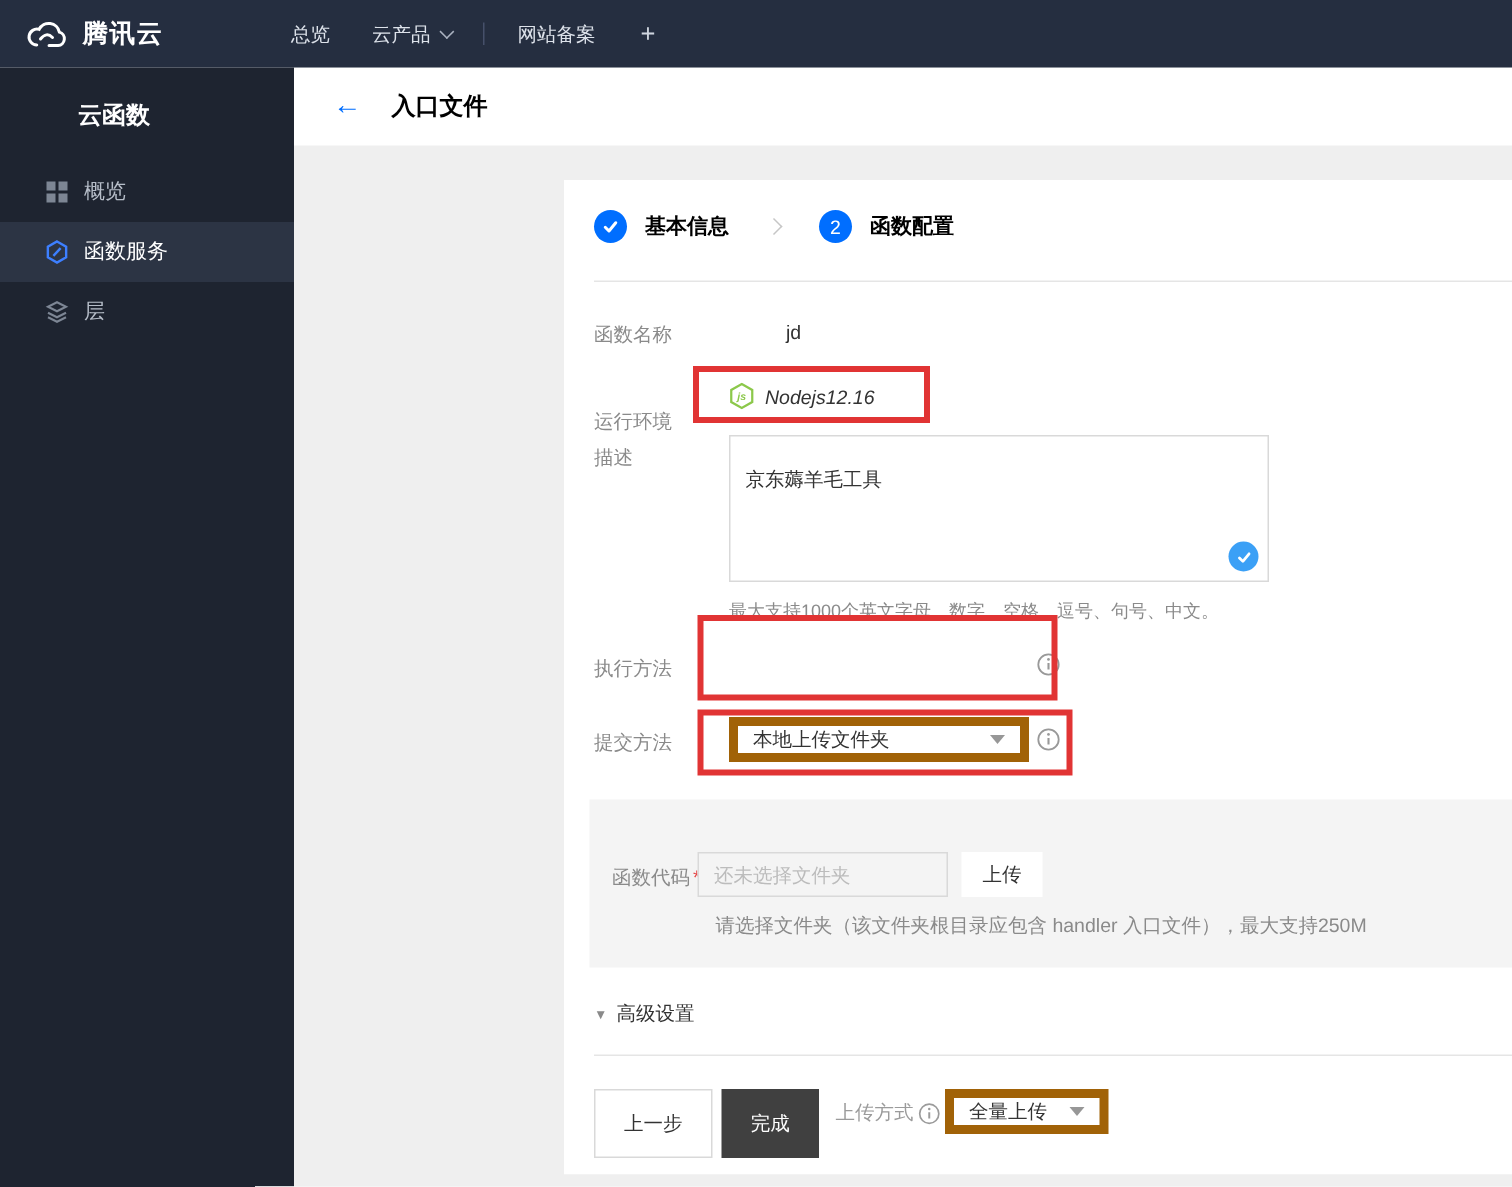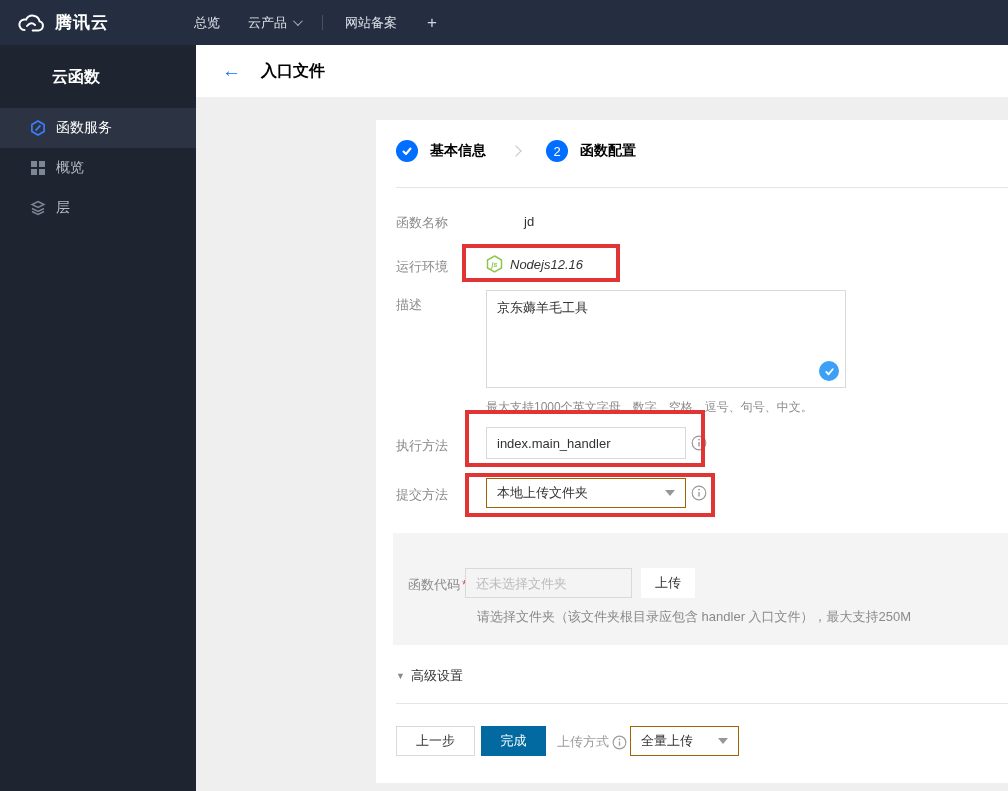--- a/index.html
+++ b/index.html
@@ -33,44 +33,44 @@
   
   .card { position:absolute; left:376px; top:120px; width:632px; height:663px; background:#ffffff; }
   .steps { position:absolute; left:20px; top:20px; display:flex; align-items:center; gap:12px; }
   .step-circle { width:22px; height:22px; border-radius:50%; background:#006eff; color:#fff; display:flex; align-items:center; justify-content:center; font-size:13px; }
   .step-label { font-size:14px; font-weight:bold; color:#000; }
   .step-sep { width:8px; height:8px; border-right:1.5px solid #c6c6c6; border-top:1.5px solid #c6c6c6; transform:rotate(45deg); margin:0 14px; }
   .card-divider { position:absolute; left:20px; right:0; top:67px; border-top:1px solid #e5e5e5; }
   .flabel { position:absolute; left:20px; font-size:13px; color:#8a8a8a; }
   .fvalue { position:absolute; font-size:13px; color:#333; }
 
-  textarea.desc { position:absolute; left:110px; top:170px; width:360px; height:98px; border:1px solid #d9d9d9; resize:none; font-family:inherit; font-size:13px; color:#333; padding:8px 10px; outline:none; }
+  textarea.desc { position:absolute; left:110px; top:170px; width:360px; height:98px; border:1px solid #d9d9d9; resize:none; font-family:inherit; font-size:13px; color:#333; padding:20px 10px; outline:none; }
   .check-badge { position:absolute; left:443px; top:241px; width:20px; height:20px; border-radius:50%; background:#3ba0f6; display:flex; align-items:center; justify-content:center; }
   .hint { position:absolute; font-size:12px; color:#8a8a8a;text-align:right; }
 
   input.text-input { position:absolute; border:1px solid #d9d9d9; font-family:inherit; font-size:13px; color:#333; padding:0 10px; outline:none; background:#fff; }
-  .select-box { position:absolute; border:1px solid #a16207; background:#fff; font-size:13px; color:#333; display:flex; align-items:center; padding:0 10px; cursor:pointer; justify-content:space-between; }
+  .select-box { position:absolute; border:6px solid #a16207; background:#fff; font-size:13px; color:#333; display:flex; align-items:center; padding:0 10px; cursor:pointer; justify-content:space-between; }
   .tri-down { width:0; height:0; border-left:5px solid transparent; border-right:5px solid transparent; border-top:6px solid #979797; }
   .info-icon { position:absolute; width:16px; height:16px; cursor:pointer; }
 
   .annotation { position:absolute; border:4px solid #e13434; background:transparent; pointer-events:none; z-index:8; }
 
   .gray-block { position:absolute; left:17px; right:0; top:413px; height:112px; background:#f4f4f4; }
   .req { color:#e54545; margin-left:2px; }
   input.ghost { background:#f4f4f4; }
   input::placeholder { color:#bcbcbc; }
   .upload-btn { position:absolute; left:265px; top:35px; width:54px; height:30px; background:#ffffff; border:none; font-size:13px; color:#333; cursor:pointer; font-family:inherit; }
 
   .advanced { position:absolute; left:20px; top:547px; font-size:13px; color:#333; display:flex; align-items:center; gap:6px; cursor:pointer; }
   .adv-caret { font-size:9px; color:#8a8a8a; }
   .footer-divider { position:absolute; left:20px; right:0; top:583px; border-top:1px solid #e5e5e5; }
 
-  .btn { position:absolute; height:30px; font-size:13px; font-family:inherit; cursor:pointer; display:flex; align-items:center; justify-content:center; }
+  .btn { position:absolute; height:46px; font-size:13px; font-family:inherit; cursor:pointer; display:flex; align-items:center; justify-content:center; }
   .btn-prev { left:20px; top:606px; width:79px; background:#fff; border:1px solid #d9d9d9; color:#333; }
-  .btn-finish { left:105px; top:606px; width:65px; background:#0369a1; border:none; color:#fff; }
+  .btn-finish { left:105px; top:606px; width:65px; background:#404040; border:none; color:#fff; }
   .upload-mode-label { position:absolute; left:181px; top:613px; font-size:13px; color:#9b9b9b; display:flex; align-items:center; gap:3px; }
   .mode-select { left:254px; top:606px; width:109px; height:30px; }
 
   .bottom-strip { position:absolute; left:196px; top:783px; width:812px; height:8px; background:#efefef; }
 </style>
 </head>
 <body>
 
 <div id="screen">
 
@@ -89,40 +89,40 @@
         <span class="caret-chev"></span>
       </span>
       <span class="topnav-divider"></span>
       <span class="topnav-item">网站备案</span>
       <span class="topnav-plus">+</span>
     </div>
   </div>
 
   <div class="sidebar">
     <div class="sidebar-title">云函数</div>
-    <div class="side-item active">
-      <span class="side-icon">
-        <svg width="16" height="16" viewBox="0 0 16 16">
-          <polygon points="8,1 14.1,4.5 14.1,11.5 8,15 1.9,11.5 1.9,4.5" fill="none" stroke="#3d7fff" stroke-width="1.6"></polygon>
-          <line x1="5.6" y1="10.6" x2="10.4" y2="5.4" stroke="#3d7fff" stroke-width="1.6"></line>
-        </svg>
-      </span>
-      <span>函数服务</span>
-    </div>
     <div class="side-item">
       <span class="side-icon">
         <svg width="16" height="16" viewBox="0 0 16 16">
           <rect x="1" y="1" width="6" height="6" fill="#7d8694"></rect>
           <rect x="9" y="1" width="6" height="6" fill="#7d8694"></rect>
           <rect x="1" y="9" width="6" height="6" fill="#7d8694"></rect>
           <rect x="9" y="9" width="6" height="6" fill="#7d8694"></rect>
         </svg>
       </span>
       <span>概览</span>
     </div>
+    <div class="side-item active">
+      <span class="side-icon">
+        <svg width="16" height="16" viewBox="0 0 16 16">
+          <polygon points="8,1 14.1,4.5 14.1,11.5 8,15 1.9,11.5 1.9,4.5" fill="none" stroke="#3d7fff" stroke-width="1.6"></polygon>
+          <line x1="5.6" y1="10.6" x2="10.4" y2="5.4" stroke="#3d7fff" stroke-width="1.6"></line>
+        </svg>
+      </span>
+      <span>函数服务</span>
+    </div>
     <div class="side-item">
       <span class="side-icon">
         <svg width="16" height="16" viewBox="0 0 16 16">
           <polygon points="8,1.5 14,4.5 8,7.5 2,4.5" fill="none" stroke="#7d8694" stroke-width="1.4"></polygon>
           <polyline points="2,8.5 8,11.5 14,8.5" fill="none" stroke="#7d8694" stroke-width="1.4"></polyline>
           <polyline points="2,11.5 8,14.5 14,11.5" fill="none" stroke="#7d8694" stroke-width="1.4"></polyline>
         </svg>
       </span>
       <span>层</span>
     </div>
@@ -144,40 +144,39 @@
       <span class="step-label">基本信息</span>
       <span class="step-sep"></span>
       <span class="step-circle">2</span>
       <span class="step-label">函数配置</span>
     </div>
     <div class="card-divider"></div>
 
     <div class="flabel" style="top:94px;">函数名称</div>
     <div class="fvalue" style="left:110px; top:94px;padding-left:38px;">jd</div>
 
-    <div class="flabel" style="top:138px;">运行环境</div>
+    <div class="flabel" style="top:152px;">运行环境</div>
     <div class="abs" style="left:110px; top:135px; display:flex; align-items:center; gap:7px;font-style:italic;">
       <svg width="17" height="18" viewBox="0 0 17 18">
         <polygon points="8.5,1 15.5,5 15.5,13 8.5,17 1.5,13 1.5,5" fill="none" stroke="#8cc84b" stroke-width="1.5"></polygon>
         <text x="8.5" y="11.6" font-size="7" fill="#8cc84b" text-anchor="middle" font-family="Liberation Sans,sans-serif" font-weight="bold">js</text>
       </svg>
       <span class="fvalue" style="position:static;">Nodejs12.16</span>
     </div>
 
     <div class="flabel" style="top:176px;">描述</div>
     <textarea class="desc" style="">京东薅羊毛工具</textarea>
     <span class="check-badge">
       <svg width="11" height="11" viewBox="0 0 12 12">
           <polyline points="2.5,6.5 5,9 9.5,3.5" fill="none" stroke="#ffffff" stroke-width="2" stroke-linecap="round" stroke-linejoin="round"></polyline>
         </svg>
     </span>
     <div class="hint" style="left:110px; top:279px;">最大支持1000个英文字母、数字、空格、逗号、句号、中文。</div>
 
     <div class="flabel" style="top:317px;">执行方法</div>
-    <input class="text-input" style="left: 110px; top: 307px; width: 200px; height: 32px;" value="index.main_handler">
     <span class="info-icon" style="left:315px; top:315px;">
       <svg width="16" height="16" viewBox="0 0 16 16">
           <circle cx="8" cy="8" r="6.8" fill="none" stroke="#999999" stroke-width="1.2"></circle>
           <line x1="8" y1="7" x2="8" y2="11.4" stroke="#999999" stroke-width="1.4"></line>
           <circle cx="8" cy="4.6" r="0.9" fill="#999999"></circle>
         </svg>
     </span>
 
     <div class="flabel" style="top:366px;">提交方法</div>
     <div class="select-box" style="left:110px; top:358px; width:200px; height:30px;">

